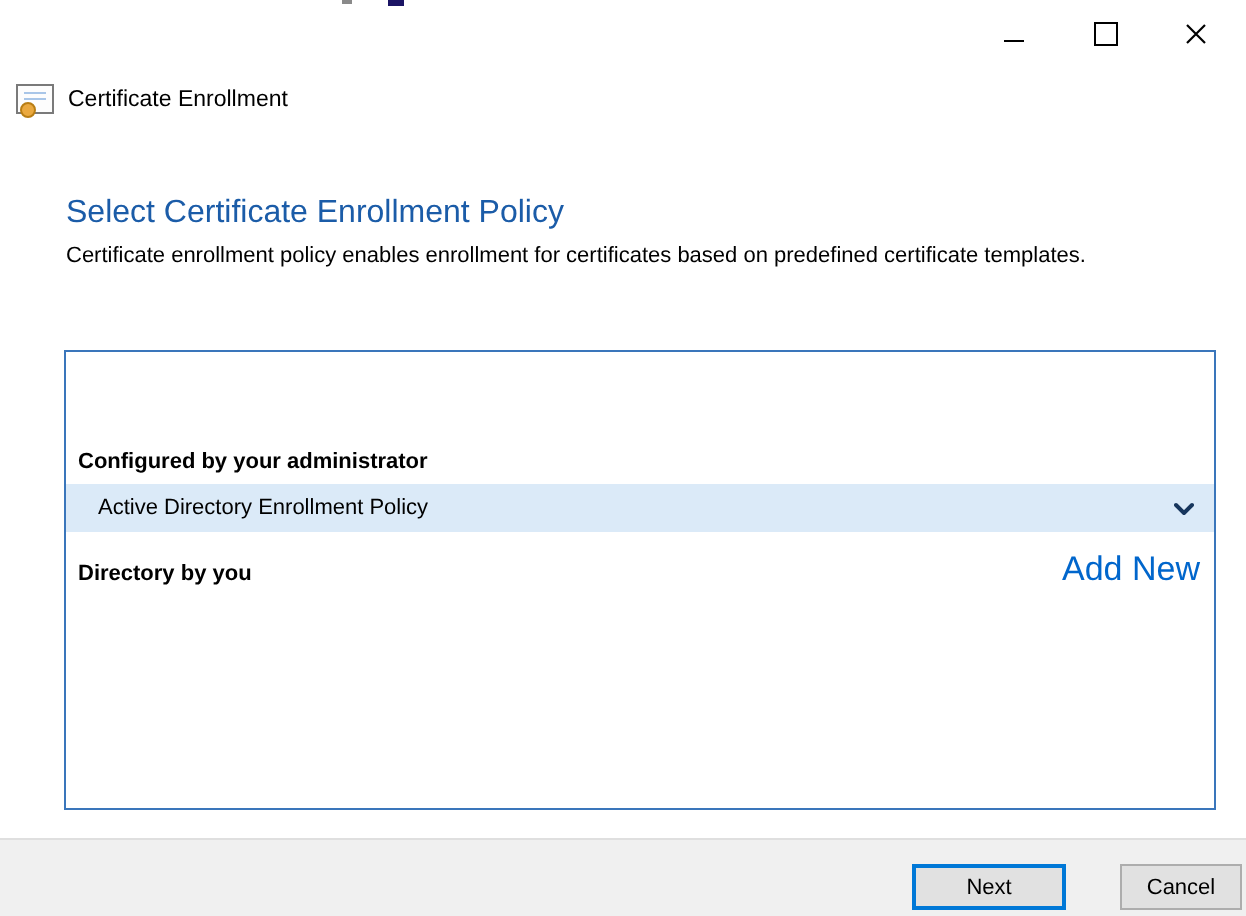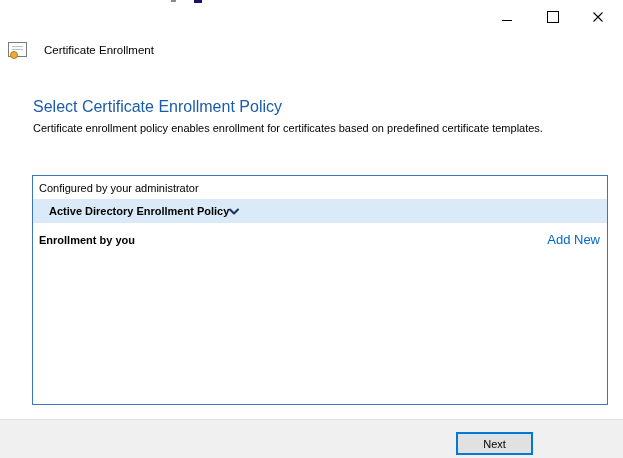--- a/index.html
+++ b/index.html
@@ -19,21 +19,21 @@
   .win-btn.max{left:540px;}
   .win-btn.close{left:585px;}
   .glyph-min{width:10px;height:1px;background:#000;margin-top:6px;}
   .glyph-max{width:10px;height:10px;border:1px solid #000;background:transparent;}
   
   .artifact-a{position:absolute;left:171px;top:0;width:5px;height:2px;background:#8a8a8a;}
   .artifact-b{position:absolute;left:194px;top:0;width:8px;height:3px;background:#1b1464;}
   
   .app-header{
     position:absolute;left:8px;top:41px;height:17px;
-    display:flex;align-items:center;gap:17px;font-size:11.5px;
+    display:flex;align-items:center;gap:7px;font-size:11.5px;
   }
   .cert-icon{position:relative;width:17px;height:13px;border:1px solid #7a7a7a;background:#fdfdfd;flex:0 0 auto;}
   .cert-icon .line1,.cert-icon .line2{position:absolute;left:3px;right:3px;height:1px;background:#a9c6e8;}
   .cert-icon .line1{top:3px;}
   .cert-icon .line2{top:6px;}
   .cert-icon .seal{
     position:absolute;left:1px;bottom:-3px;width:6px;height:6px;border-radius:50%;
     background:#eba93f;border:1px solid #b97e14;
   }
   
@@ -41,30 +41,30 @@
     position:absolute;left:33px;top:98px;
     font-size:16px;font-weight:400;color:var(--heading);white-space:nowrap;
   }
   .page-desc{position:absolute;left:33px;top:121px;font-size:11px;line-height:14px;}
   .page-desc div{white-space:nowrap;}
   
   .panel{
     position:absolute;left:32px;top:175px;width:576px;height:230px;
     box-sizing:border-box;border:1px solid var(--panel-border);background:#fff;
   }
-  .admin-label{padding:6px 6px 5px 6px;font-weight:normal;font-size:11px;}
+  .admin-label{padding:6px 6px 5px 6px;font-weight:bold;font-size:11px;margin-top:43px;}
   .policy-row{
     height:24px;background:var(--highlight-row);
-    display:flex;align-items:center;
-    padding:0 10px 0 16px;cursor:default;font-weight:bold;
+    display:flex;align-items:center;justify-content:space-between;
+    padding:0 10px 0 16px;cursor:default;
   }
   .policy-name{font-size:11px;}
   .user-row{display:flex;justify-content:space-between;align-items:baseline;padding:9px 7px 0 6px;}
   .user-label{font-weight:bold;font-size:11px;}
-  .add-new{font-size:13px;color:var(--link);text-decoration:none;cursor:pointer;margin-left:22px;}
+  .add-new{font-size:17px;color:var(--link);text-decoration:none;cursor:pointer;margin-left:22px;}
   
   .footer{
     position:absolute;left:0;top:419px;width:623px;height:39px;
     box-sizing:border-box;background:var(--footer-bg);
     border-top:1px solid var(--footer-divider);
   }
   .btn{
     position:absolute;top:12px;height:23px;box-sizing:border-box;
     font-family:"Liberation Sans", sans-serif;font-size:11px;color:#000;
     background:var(--button-bg);padding:0;cursor:default;text-align:center;
@@ -109,20 +109,21 @@
   <div class="admin-label">Configured by your administrator</div>
 
   <div class="policy-row">
     <span class="policy-name">Active Directory Enrollment Policy</span>
     <svg width="10" height="7" viewBox="0 0 10 7">
       <path d="M1 1.5 L5 5.5 L9 1.5" fill="none" stroke="#17365d" stroke-width="2" stroke-linecap="round" stroke-linejoin="round"></path>
     </svg>
   </div>
 
   <div class="user-row">
-    <span class="user-label">Enrollment by you</span>
+    <span class="user-label">Directory by you</span>
     <a class="add-new" href="#">Add New</a>
   </div>
 </div>
 
 <div class="footer">
   <button class="btn next">Next</button>
+  <button class="btn cancel">Cancel</button>
 </div>
 
 </body></html>

